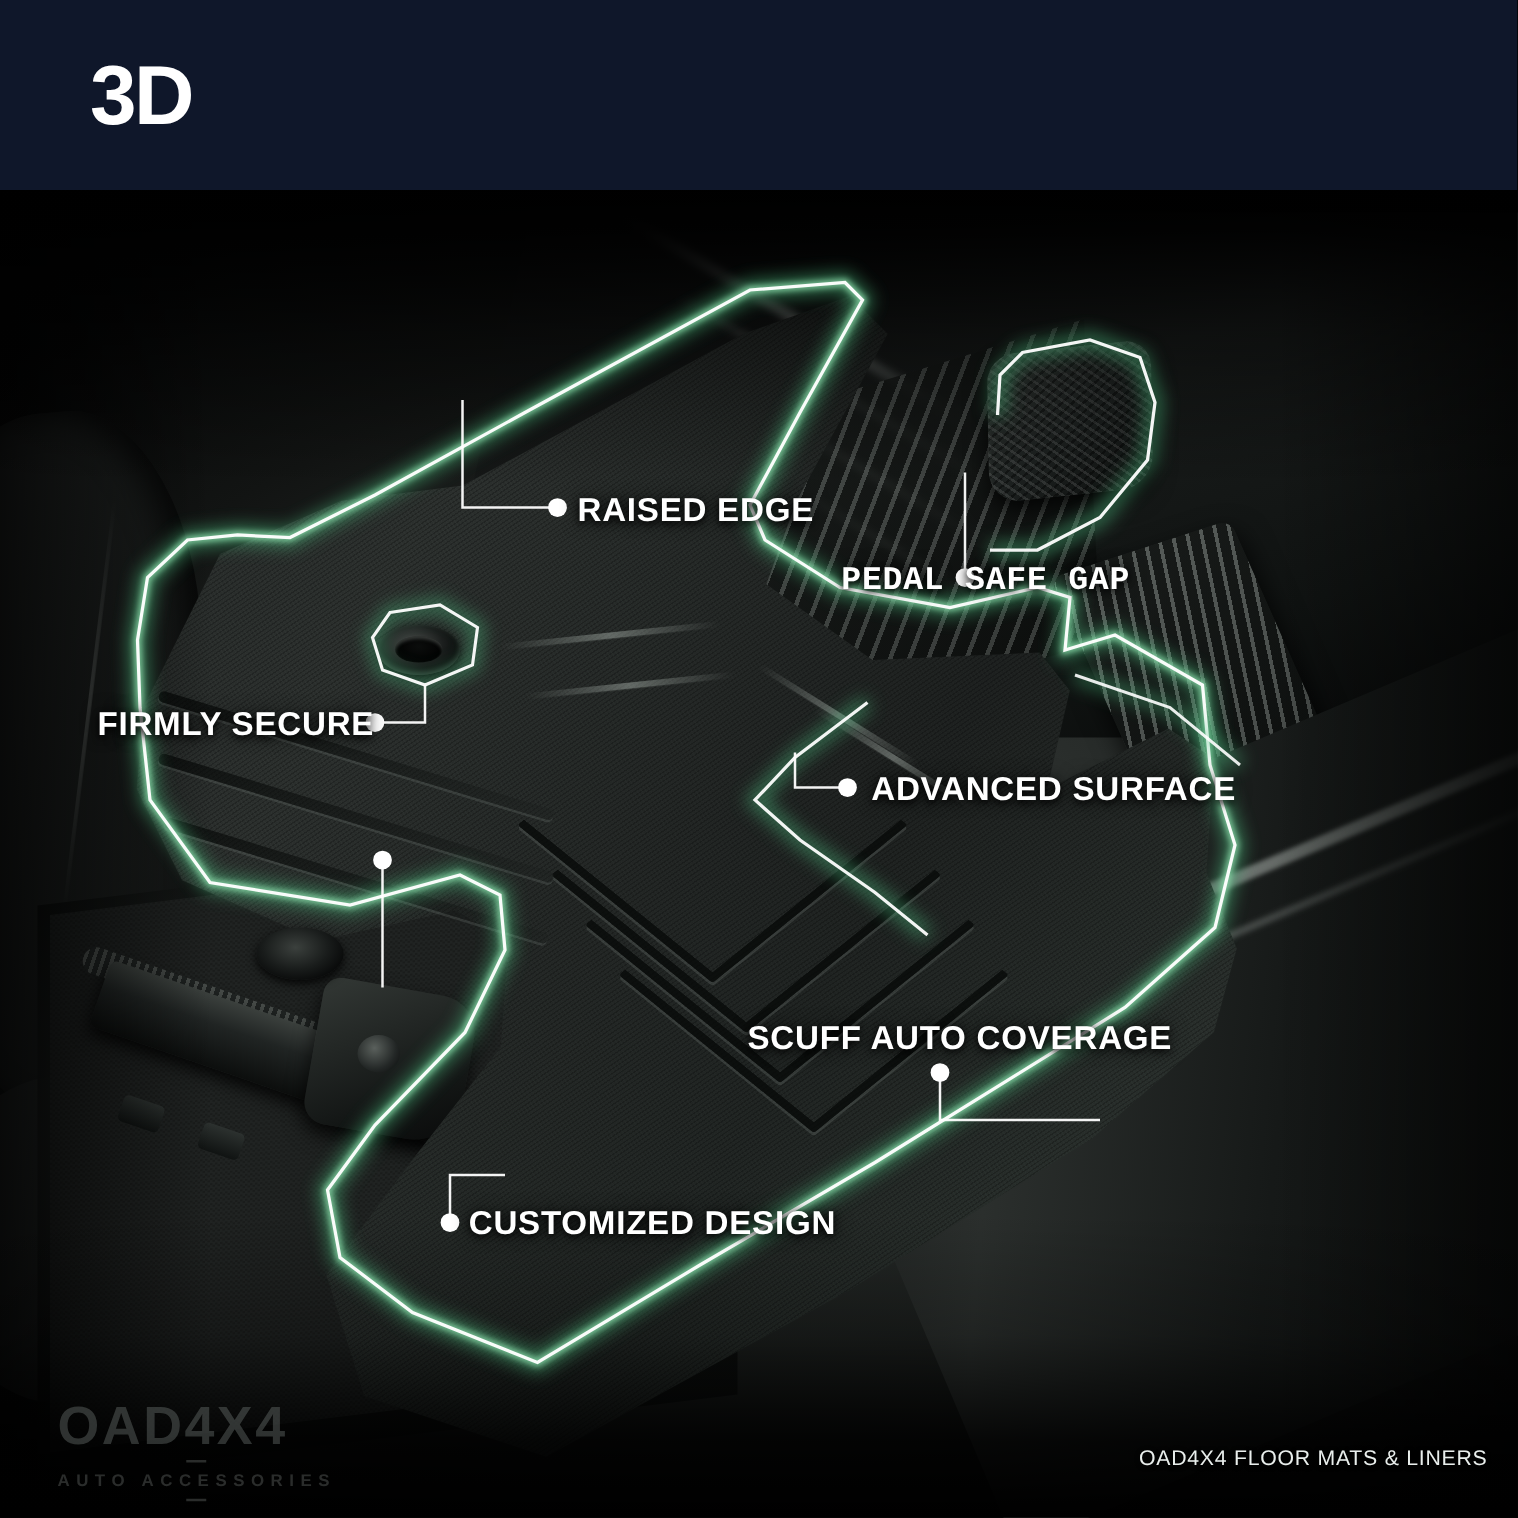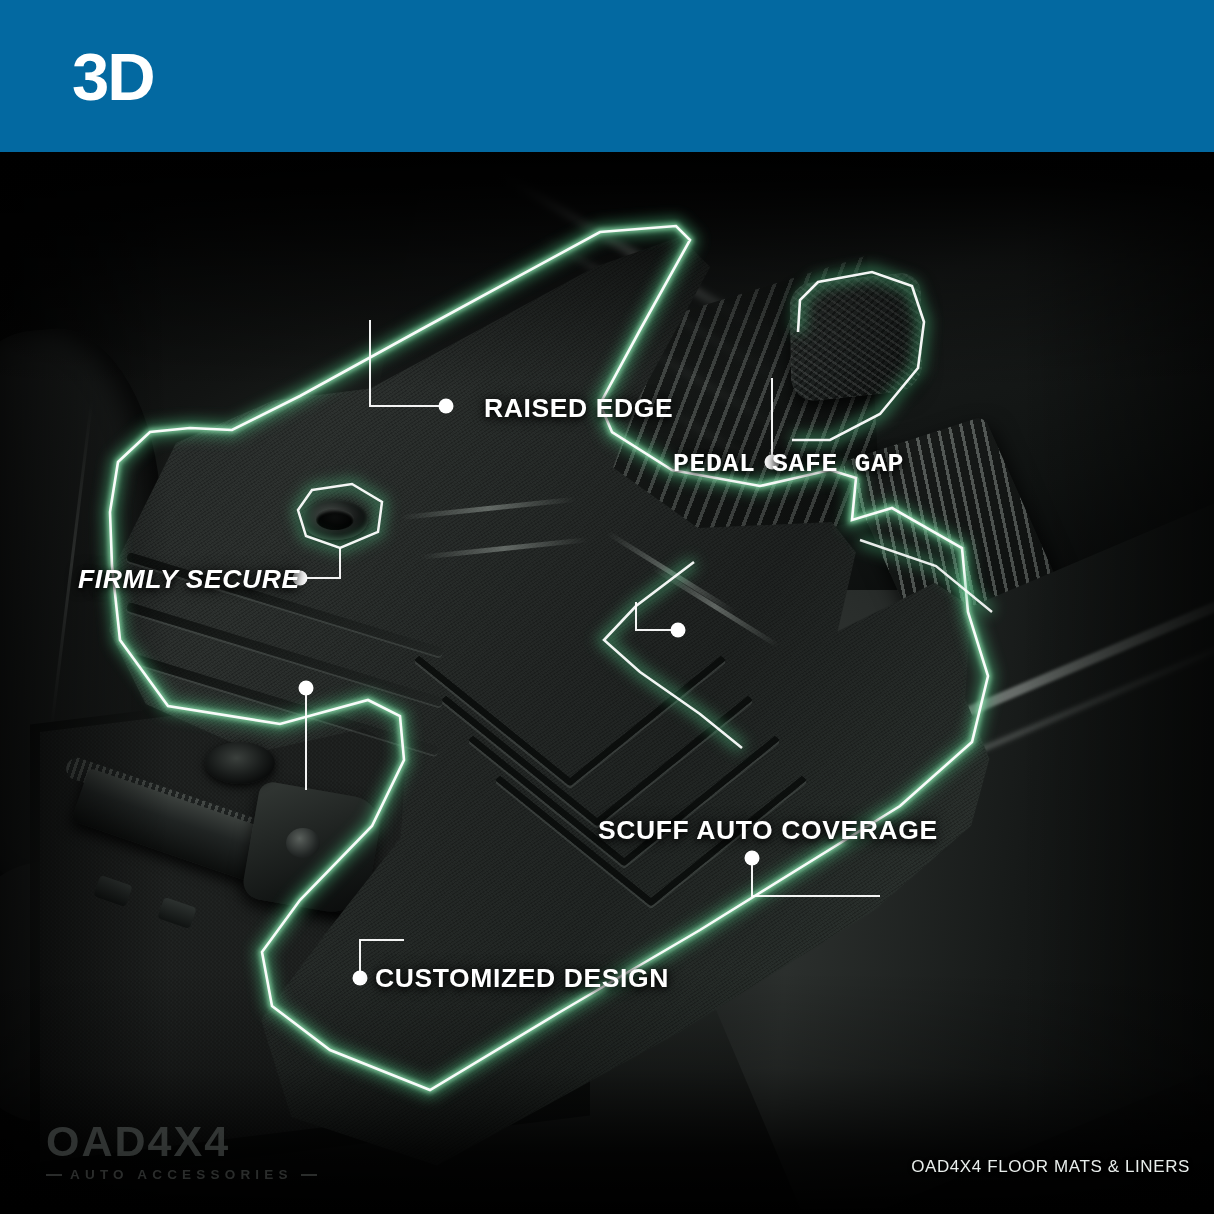--- a/index.html
+++ b/index.html
@@ -7,21 +7,21 @@
     width:1214px; height:1214px;
     background:#000;
     font-family:"Liberation Sans", sans-serif;
     overflow:hidden;
   }
   #stage { position:relative; width:1214px; height:1214px; background:#000; }
 
   
   .header {
     position:absolute; left:0; top:0; width:1214px; height:152px;
-    background:#0369a1; z-index:40;
+    background:#0f172a; z-index:40;
   }
   .headline-row {
     position:absolute; left:72px; top:44px;
     display:flex; align-items:flex-start; gap:16px;
   }
   .big3d {
     color:#fff; font-size:67px; font-weight:bold;
     letter-spacing:-2px; line-height:0.98;
     font-family:"Liberation Sans", sans-serif;
   }
@@ -268,21 +268,21 @@
     position:absolute; left:46px; top:1120px; z-index:32;
     color:rgba(150,158,154,.30);
     font-size:43px; font-weight:bold; letter-spacing:2px;
     font-family:"Liberation Sans", sans-serif;
     line-height:1;
     user-select:none;
   }
   .watermark-sub {
     margin-top:5px; font-size:13.5px; letter-spacing:5.2px;
     color:rgba(150,158,154,.28); font-weight:bold;
-    display:flex; align-items:center; gap:8px;
+    display:flex; align-items:center; gap:8px;flex-direction:column;
   }
   .wm-dash { display:inline-block; width:16px; height:1.5px; background:rgba(150,158,154,.28); }
   .footer-caption {
     position:absolute; right:24px; top:1157px; z-index:32;
     color:#e9eeec; font-size:17px; letter-spacing:0.6px;
     text-shadow:0 1px 4px rgba(0,0,0,.9);
     font-family:"Liberation Sans", sans-serif;
   }
 </style>
 </head>
@@ -419,26 +419,27 @@
       <circle cx="446" cy="406" r="7.5"></circle>
       <circle cx="772" cy="462" r="7.5"></circle>
       <circle cx="300" cy="578" r="7.5"></circle>
       <circle cx="678" cy="630" r="7.5"></circle>
       <circle cx="306" cy="688" r="7.5"></circle>
       <circle cx="752" cy="858" r="7.5"></circle>
       <circle cx="360" cy="978" r="7.5"></circle>
     </g>
   </svg>
 
-  <div class="callout" style="left:484px; top:393px;">RAISED EDGE</div>
+  <div class="callout" style="left:462px; top:393px;">RAISED EDGE</div>
 
   <div class="callout" style="left:673px; top:449px;font-family:Liberation Mono, monospace;">PEDAL SAFE GAP</div>
 
-  <div class="callout" style="left:78px; top:564px;font-style:italic;">FIRMLY SECURE</div>
-
+  <div class="callout" style="left:78px; top:564px;">FIRMLY SECURE</div>
+
+  <div class="callout" style="left:697px; top:616px;">ADVANCED SURFACE</div>
 
 
   <div class="callout" style="left:598px; top:815px;">SCUFF AUTO COVERAGE</div>
 
   <div class="callout" style="left:375px; top:963px;">CUSTOMIZED DESIGN</div>
 
   <div class="header">
     <div class="headline-row">
       <div class="big3d">3D</div>
     </div>

